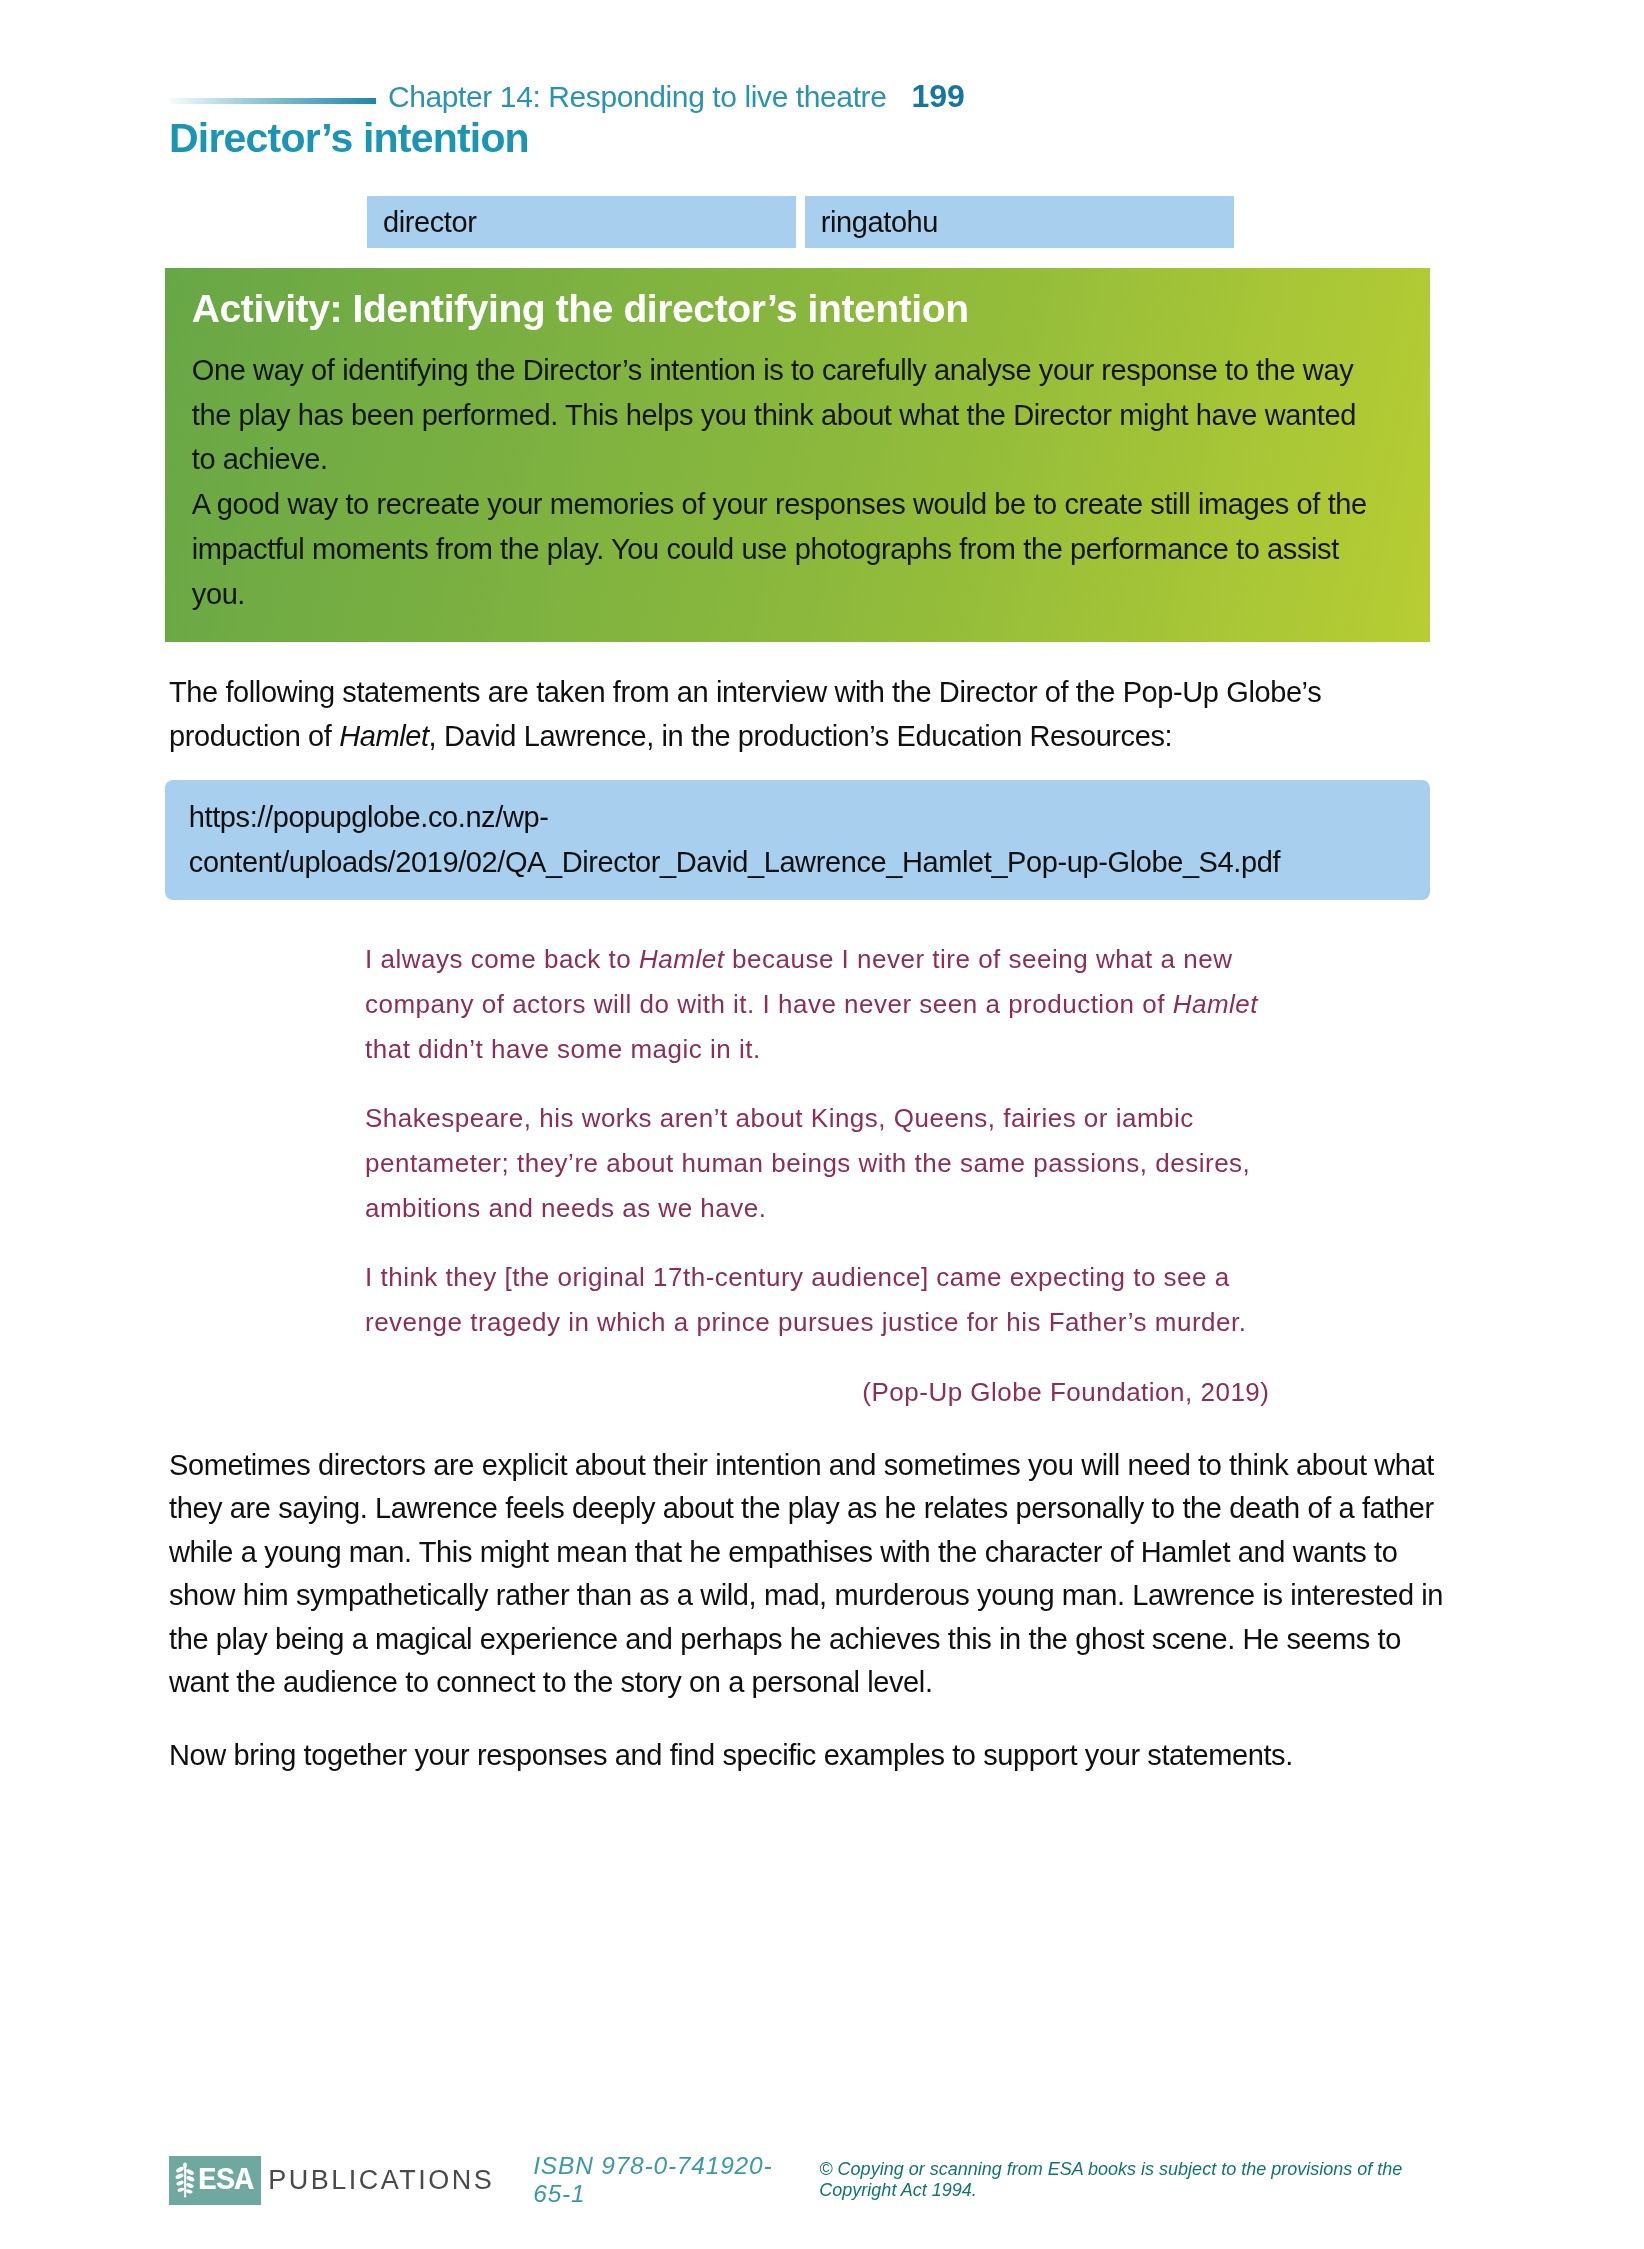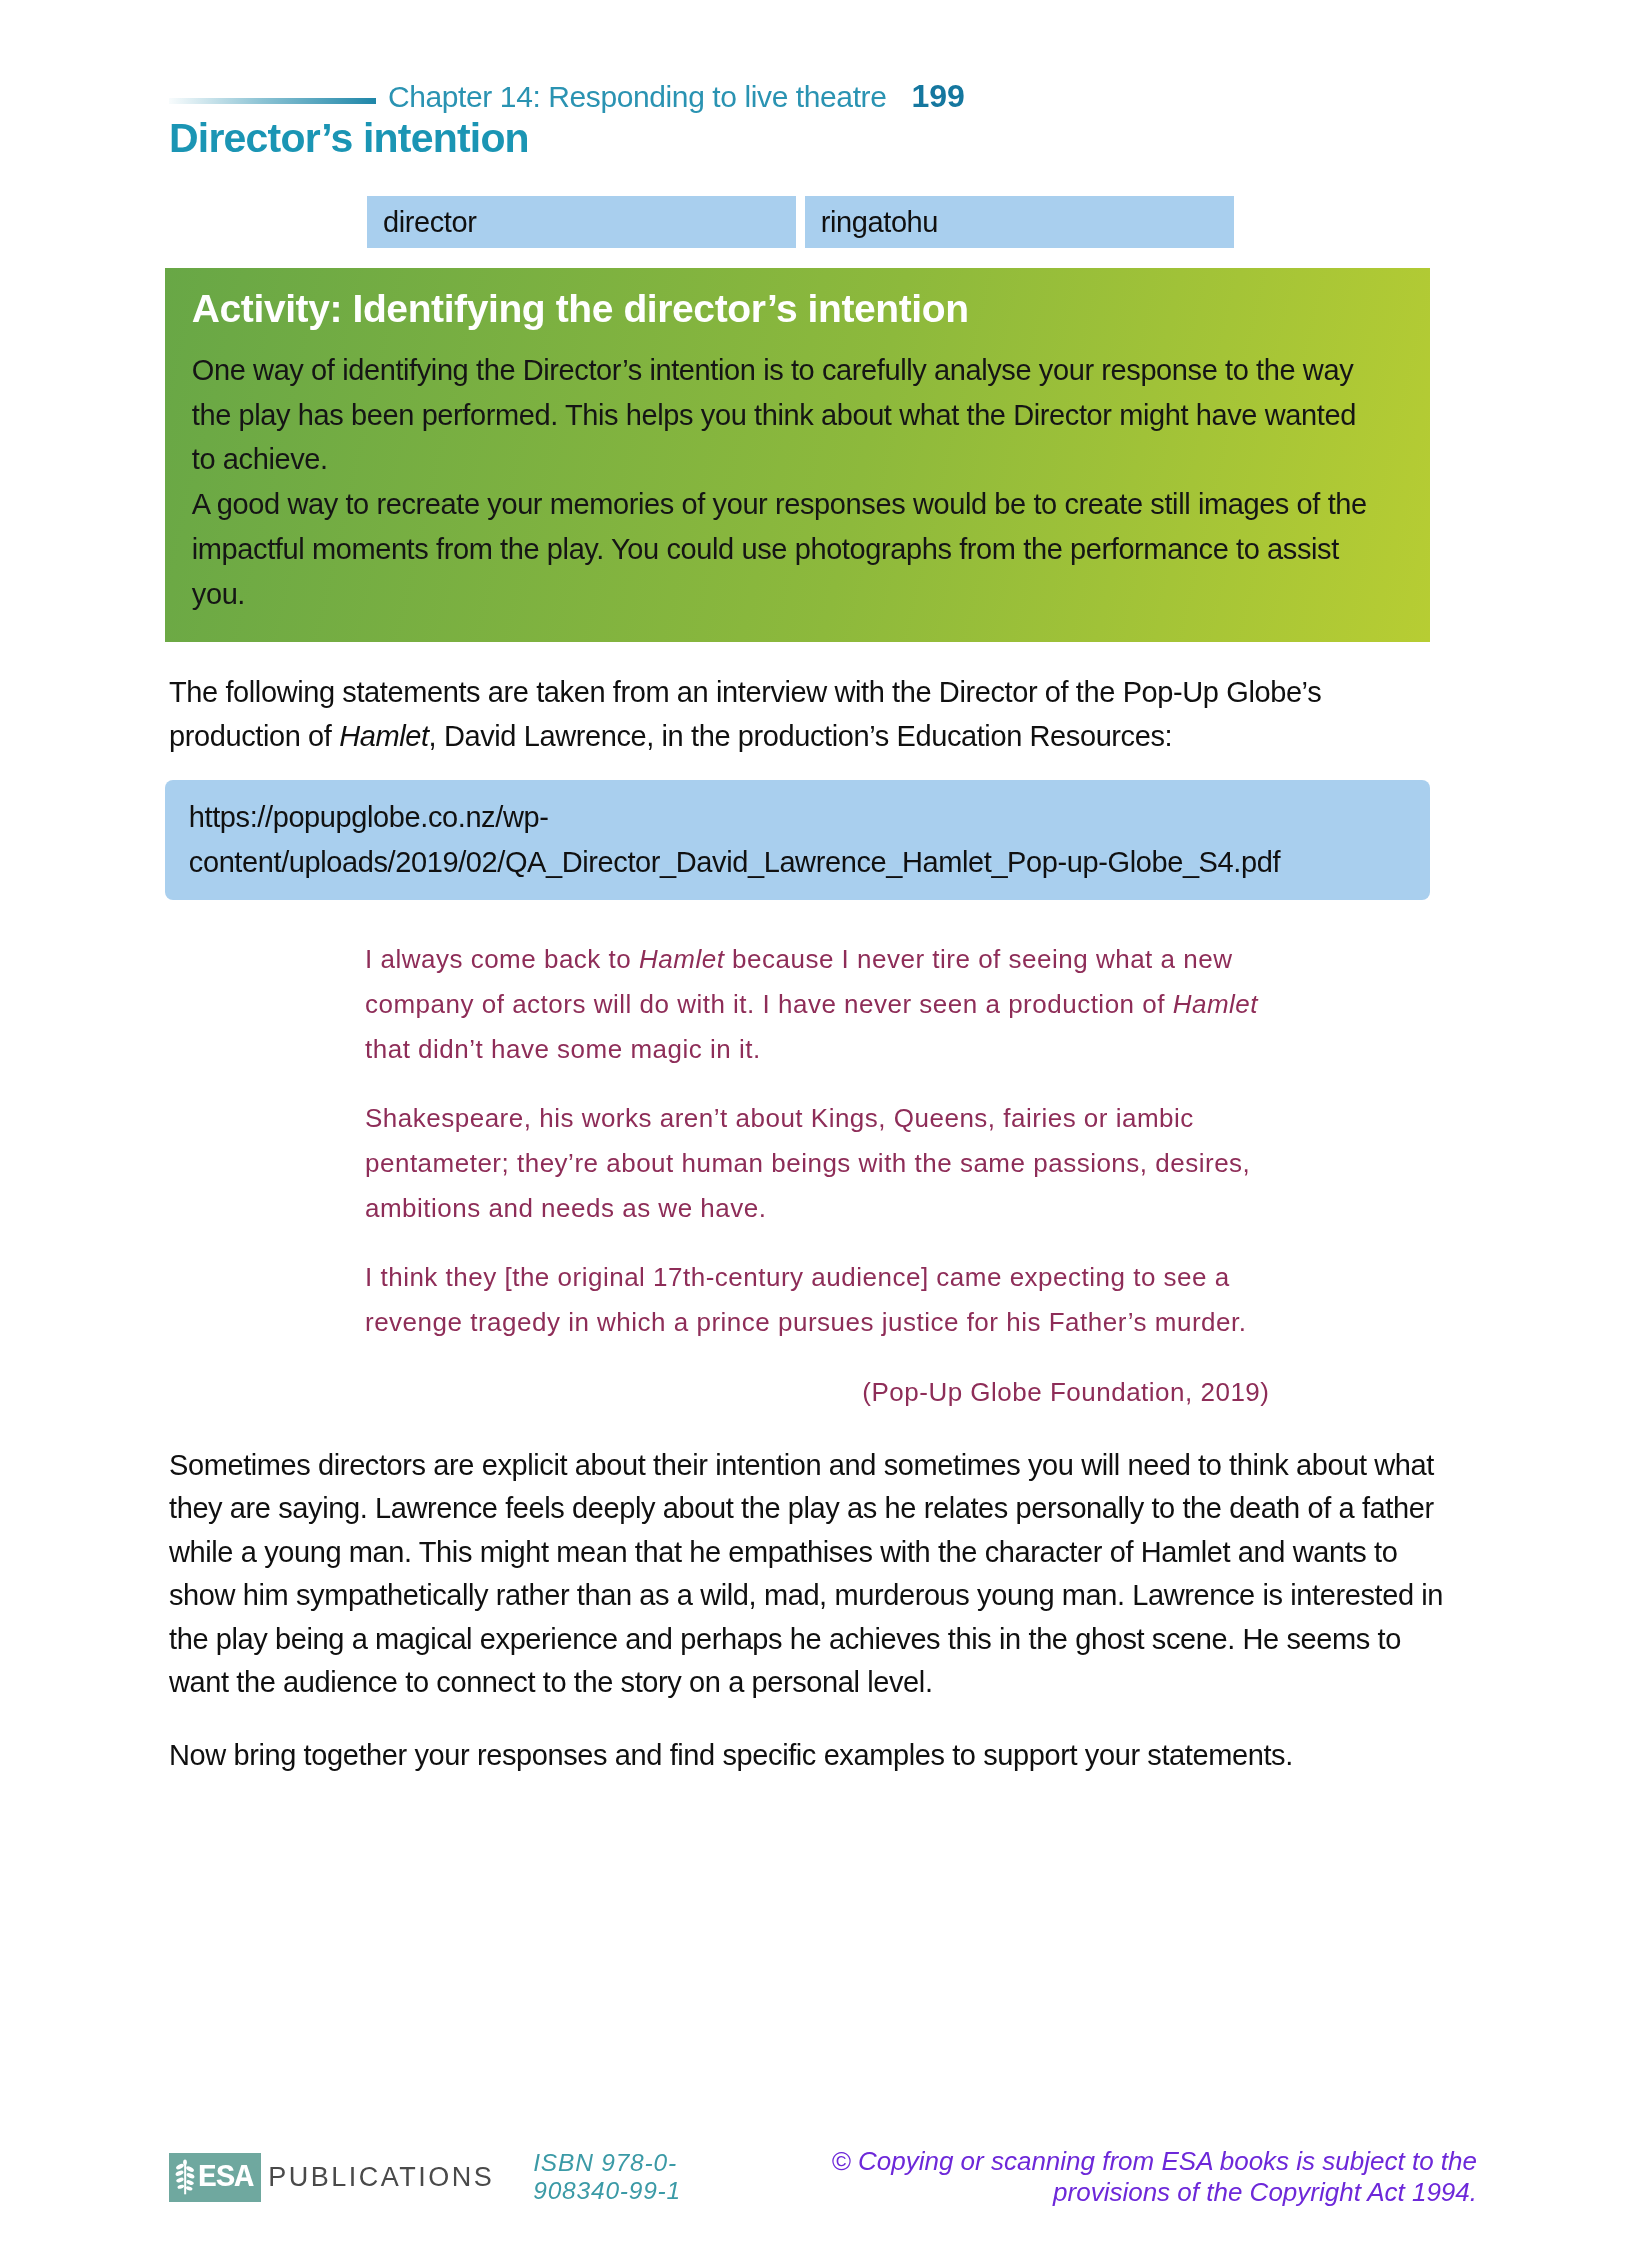--- a/index.html
+++ b/index.html
@@ -123,21 +123,21 @@
   .publisher {
     margin-left:6.8px;
     font-size:27px; color:#4a4a4a; letter-spacing:2.5px;
   }
   .isbn {
     margin-left:39px;
     font-size:24.5px; font-style:italic; color:#3b9aa6; letter-spacing:0.8px;
   }
   .copyright {
     margin-left:29px;
-    font-size:26px; font-style:italic; color:#6d28d9;text-align:right;
+    font-size:18px; font-style:italic; color:#0f766e;
   }
 </style>
 </head>
 <body>
 
 <div class="page">
   <div class="content">
 
     <div class="running-header">
       <div class="header-rule"></div>
@@ -190,17 +190,17 @@
           <ellipse cx="7" cy="25" rx="4.6" ry="2.4" transform="rotate(-20 7 25)"></ellipse>
           <ellipse cx="19" cy="28" rx="4.6" ry="2.4" transform="rotate(20 19 28)"></ellipse>
           <ellipse cx="8" cy="33" rx="4" ry="2.2" transform="rotate(-16 8 33)"></ellipse>
           <ellipse cx="18" cy="35" rx="4" ry="2.2" transform="rotate(16 18 35)"></ellipse>
           <ellipse cx="13" cy="4" rx="2.2" ry="3.4"></ellipse>
         </g>
       </svg>
       <span class="logo-text">ESA</span>
     </div>
     <span class="publisher">PUBLICATIONS</span>
-    <span class="isbn">ISBN 978-0-908340-99-1</span>
+    <span class="isbn">ISBN 978-0-741920-65-1</span>
     <span class="copyright">© Copying or scanning from ESA books is subject to the provisions of the Copyright Act 1994.</span>
   </div>
 </div>
 
 
 </body></html>

